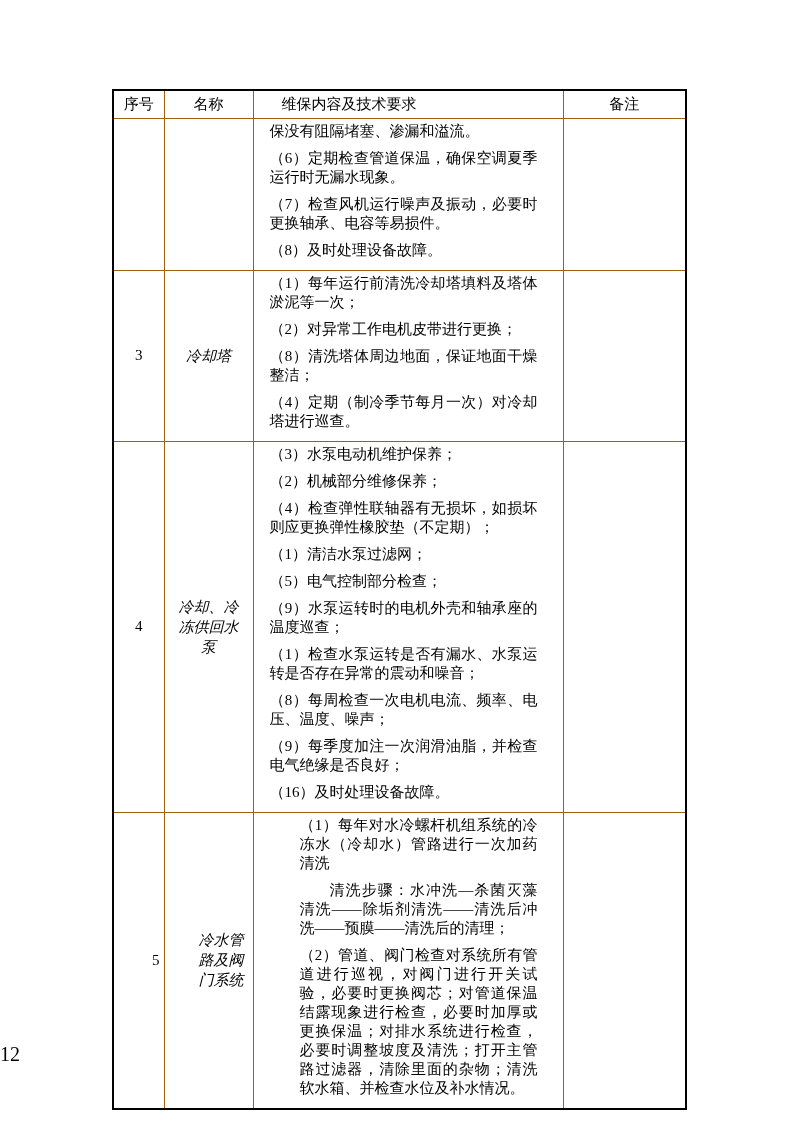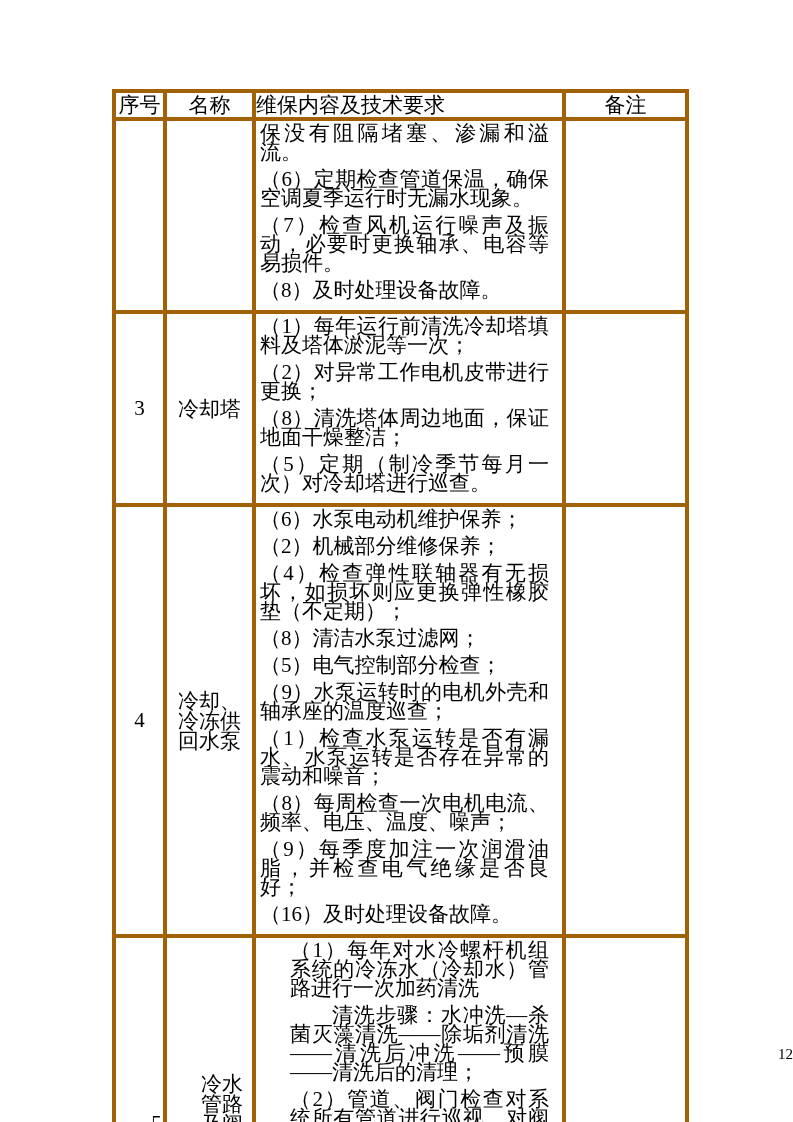--- a/index.html
+++ b/index.html
@@ -25,55 +25,56 @@
   table.doc-table {
     position: absolute;
     left: 112px;
     top: 89px;
     width: 573px;
     border-collapse: collapse;
     table-layout: fixed;
     border: 2px solid #000000;
   }
   .doc-table th, .doc-table td {
-    border: 4px solid #a16207;
-    font-size: 21px;
+    border: 1px solid #a16207;
+    font-size: 15px;
     font-weight: normal;
     vertical-align: middle;
     padding: 0;
     overflow: hidden;
   }
   .doc-table th {
     height: 28px;
     text-align: center;
     line-height: 18px;
   }
   .doc-table th.content-header {
     text-align: left;
-    padding-left: 0;
+    padding-left: 28px;
   }
   col.c-no     { width: 51px; }
   col.c-name   { width: 89px; }
   col.c-content{ width: 310px; }
   col.c-remark { width: 123px; }
 
   td.cell-no {
     text-align: center;
   }
   td.cell-name {
     text-align: center;
     padding: 0 9px;
     line-height: 20px;
+    font-style: italic;
   }
   td.cell-content {
     vertical-align: top;
     padding: 0 13px 2px 4px;
   }
   td.cell-content p {
-    margin: 8px 0;
+    margin: 8px 12px;
     line-height: 19px;
     text-align: justify;
     text-justify: inter-ideograph;
   }
   td.cell-content p:first-child {
     margin-top: 3px;
   }
   td.cell-content p.indent {
     text-indent: 2em;
   }
@@ -81,22 +82,22 @@
   tr.r0 td { height: 138px; }
   tr.r1 td { height: 165px; }
   tr.r2 td { height: 360px; }
   tr.r3 td { height: 250px; padding-left: 34px; }
 
   .page-number {
     position: absolute;
     top: 1046px;
     left: 0;
     width: 100%;
-    text-align: right;
-    font-size: 15px;
+    text-align: left;
+    font-size: 20px;
     line-height: 16px;
   }
 </style>
 </head>
 <body>
 
 <div class="page">
 
   <table class="doc-table">
     <colgroup>
@@ -125,32 +126,32 @@
           </td>
     <td class="cell-remark"></td>
   </tr>
         <tr class="r1">
     <td class="cell-no">3</td>
     <td class="cell-name">冷却塔</td>
     <td class="cell-content">
             <p>（1）每年运行前清洗冷却塔填料及塔体淤泥等一次；</p>
             <p>（2）对异常工作电机皮带进行更换；</p>
             <p>（8）清洗塔体周边地面，保证地面干燥整洁；</p>
-            <p>（5）定期（制冷季节每月一次）对冷却塔进行巡查。</p>
+            <p>（4）定期（制冷季节每月一次）对冷却塔进行巡查。</p>
           </td>
     <td class="cell-remark"></td>
   </tr>
         <tr class="r2">
     <td class="cell-no">4</td>
     <td class="cell-name">冷却、冷冻供回水泵</td>
     <td class="cell-content">
-            <p>（6）水泵电动机维护保养；</p>
+            <p>（3）水泵电动机维护保养；</p>
             <p>（2）机械部分维修保养；</p>
             <p>（4）检查弹性联轴器有无损坏，如损坏则应更换弹性橡胶垫（不定期）；</p>
-            <p>（8）清洁水泵过滤网；</p>
+            <p>（1）清洁水泵过滤网；</p>
             <p>（5）电气控制部分检查；</p>
             <p>（9）水泵运转时的电机外壳和轴承座的温度巡查；</p>
             <p>（1）检查水泵运转是否有漏水、水泵运转是否存在异常的震动和噪音；</p>
             <p>（8）每周检查一次电机电流、频率、电压、温度、噪声；</p>
             <p>（9）每季度加注一次润滑油脂，并检查电气绝缘是否良好；</p>
             <p>（16）及时处理设备故障。</p>
           </td>
     <td class="cell-remark"></td>
   </tr>
         <tr class="r3">

